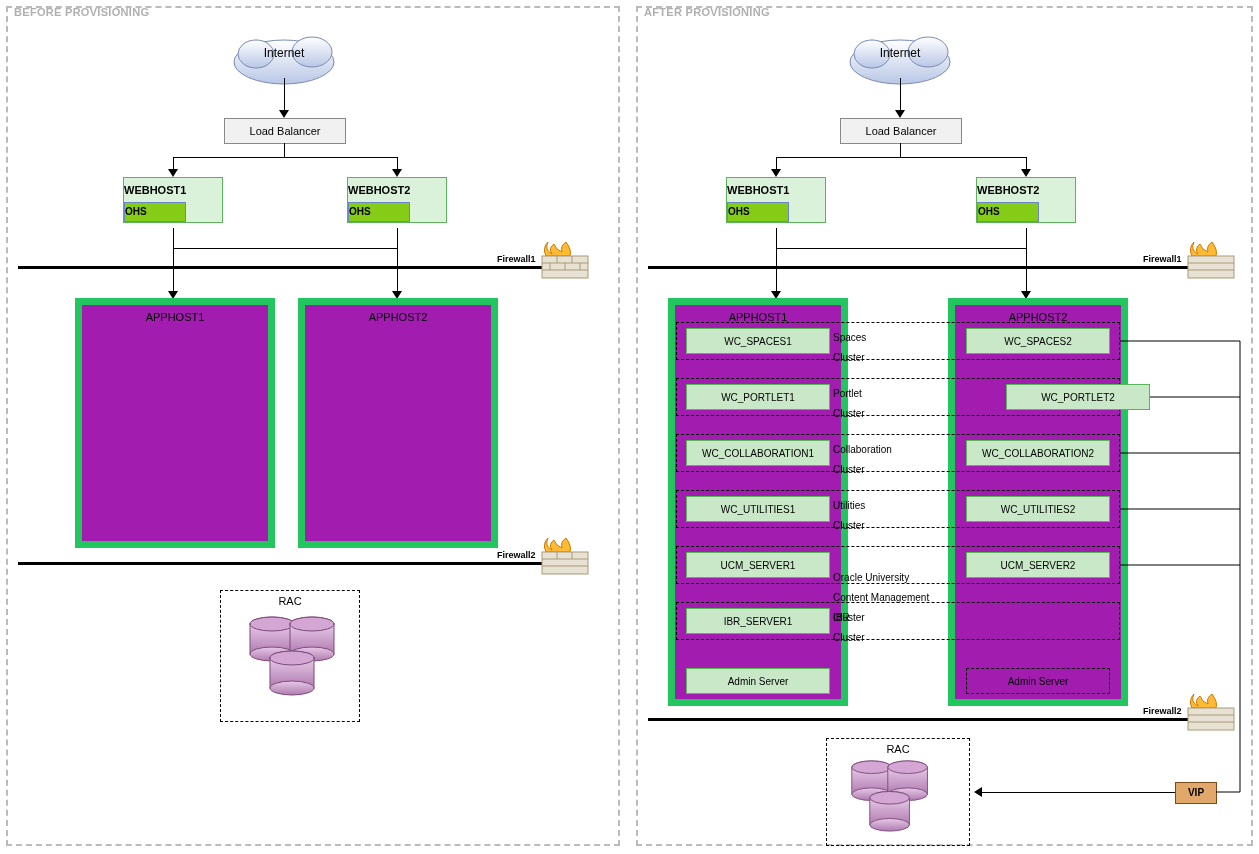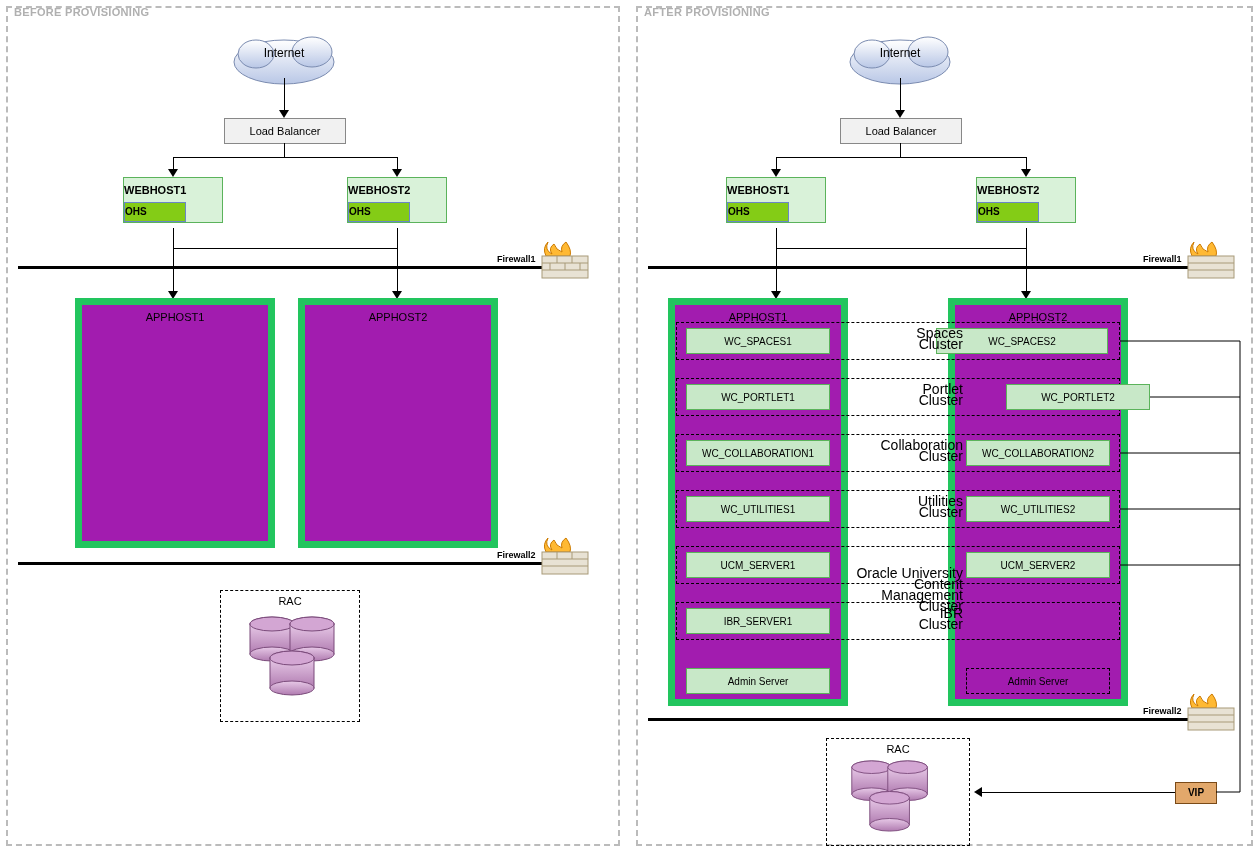--- a/index.html
+++ b/index.html
@@ -8,21 +8,21 @@
   .panel-title{position:absolute;top:-2px;left:6px;font-size:11px;font-weight:bold;color:#b0b0b0;letter-spacing:.3px}
   .internet-label{position:absolute;font-size:12px;text-align:center;width:100px}
   .lb{position:absolute;width:120px;height:24px;background:#f1f1f1;border:1px solid #888;text-align:center;line-height:24px;font-size:11px}
   .webhost{position:absolute;width:100px;background:#d9f2d9;border:1px solid #5bb35b;box-sizing:border-box;padding:6px 0 0;text-align:left}
   .webhost .wh-name{font-size:11px;font-weight:bold;margin-bottom:6px}
   .webhost .ohs{display:inline-block;width:60px;height:18px;background:#84cc16;border:1px solid #6a86c7;line-height:18px;font-size:10px;font-weight:bold}
   .apphost{position:absolute;background:#a21caf;border:7px solid #22c55e;box-sizing:border-box}
   .apphost .ah-name{text-align:center;font-size:11px;padding-top:6px}
   .greenbox{position:absolute;background:#c8e8c8;border:1px solid #5bb35b;font-size:10px;text-align:center;display:flex;align-items:center;justify-content:center;box-sizing:border-box}
   .cluster{position:absolute;border:1px dashed #000;box-sizing:border-box}
-  .cluster-label{position:absolute;text-align:right;font-size:14px;width:130px;line-height:11px}
+  .cluster-label{position:absolute;text-align:left;font-size:10px;width:130px;line-height:20px}
   .admin-empty{position:absolute;border:1px dashed #000;box-sizing:border-box}
   .fw-line{position:absolute;height:3px;background:#000}
   .fw-label{position:absolute;font-size:9px;font-weight:bold}
   .rac-box{position:absolute;border:1px dashed #000;box-sizing:border-box}
   .rac-label{position:absolute;width:100%;text-align:center;font-size:11px;top:4px;left:0}
   .vip{position:absolute;width:40px;height:20px;background:#e2a86b;border:1px solid #7a4a17;text-align:center;line-height:20px;font-size:10px;font-weight:bold}
   .line{position:absolute;background:#000}
   .hline{height:1px}
   .vline{width:1px}
   .arrow-tri{position:absolute;width:0;height:0}
@@ -258,21 +258,21 @@
       <line x1="1120" y1="397" x2="1240" y2="397" stroke="#000" stroke-width="1"></line>
       <line x1="1120" y1="453" x2="1240" y2="453" stroke="#000" stroke-width="1"></line>
       <line x1="1120" y1="509" x2="1240" y2="509" stroke="#000" stroke-width="1"></line>
       <line x1="1120" y1="565" x2="1240" y2="565" stroke="#000" stroke-width="1"></line>
       <line x1="1240" y1="341" x2="1240" y2="792" stroke="#000" stroke-width="1"></line>
       <line x1="1240" y1="792" x2="1216" y2="792" stroke="#000" stroke-width="1"></line>
     </svg>
 
 <div class="cluster" style="left: 676px; top: 322px; width: 444px; height: 38px;"></div>
     <div class="greenbox" style="left: 686px; top: 328px; width: 144px; height: 26px;">WC_SPACES1</div>
-    <div class="greenbox" style="left: 936px; top: 328px; width: 172px; height: 26px;">WC_SPACES2</div>
+    <div class="greenbox" style="left: 966px; top: 328px; width: 144px; height: 26px;">WC_SPACES2</div>
     <div class="cluster-label" style="left: 833px; top: 328px;">Spaces<br>Cluster</div>
     <div class="cluster" style="left: 676px; top: 378px; width: 444px; height: 38px;"></div>
     <div class="greenbox" style="left: 686px; top: 384px; width: 144px; height: 26px; text-align: center;">WC_PORTLET1</div>
     <div class="greenbox" style="left: 966px; top: 384px; width: 144px; height: 26px; margin-left: 40px;">WC_PORTLET2</div>
     <div class="cluster-label" style="left: 833px; top: 384px;">Portlet<br>Cluster</div>
     <div class="cluster" style="left: 676px; top: 434px; width: 444px; height: 38px;"></div>
     <div class="greenbox" style="left: 686px; top: 440px; width: 144px; height: 26px;">WC_COLLABORATION1</div>
     <div class="greenbox" style="left: 966px; top: 440px; width: 144px; height: 26px;">WC_COLLABORATION2</div>
     <div class="cluster-label" style="left: 833px; top: 440px;">Collaboration<br>Cluster</div>
     <div class="cluster" style="left: 676px; top: 490px; width: 444px; height: 38px;"></div>

